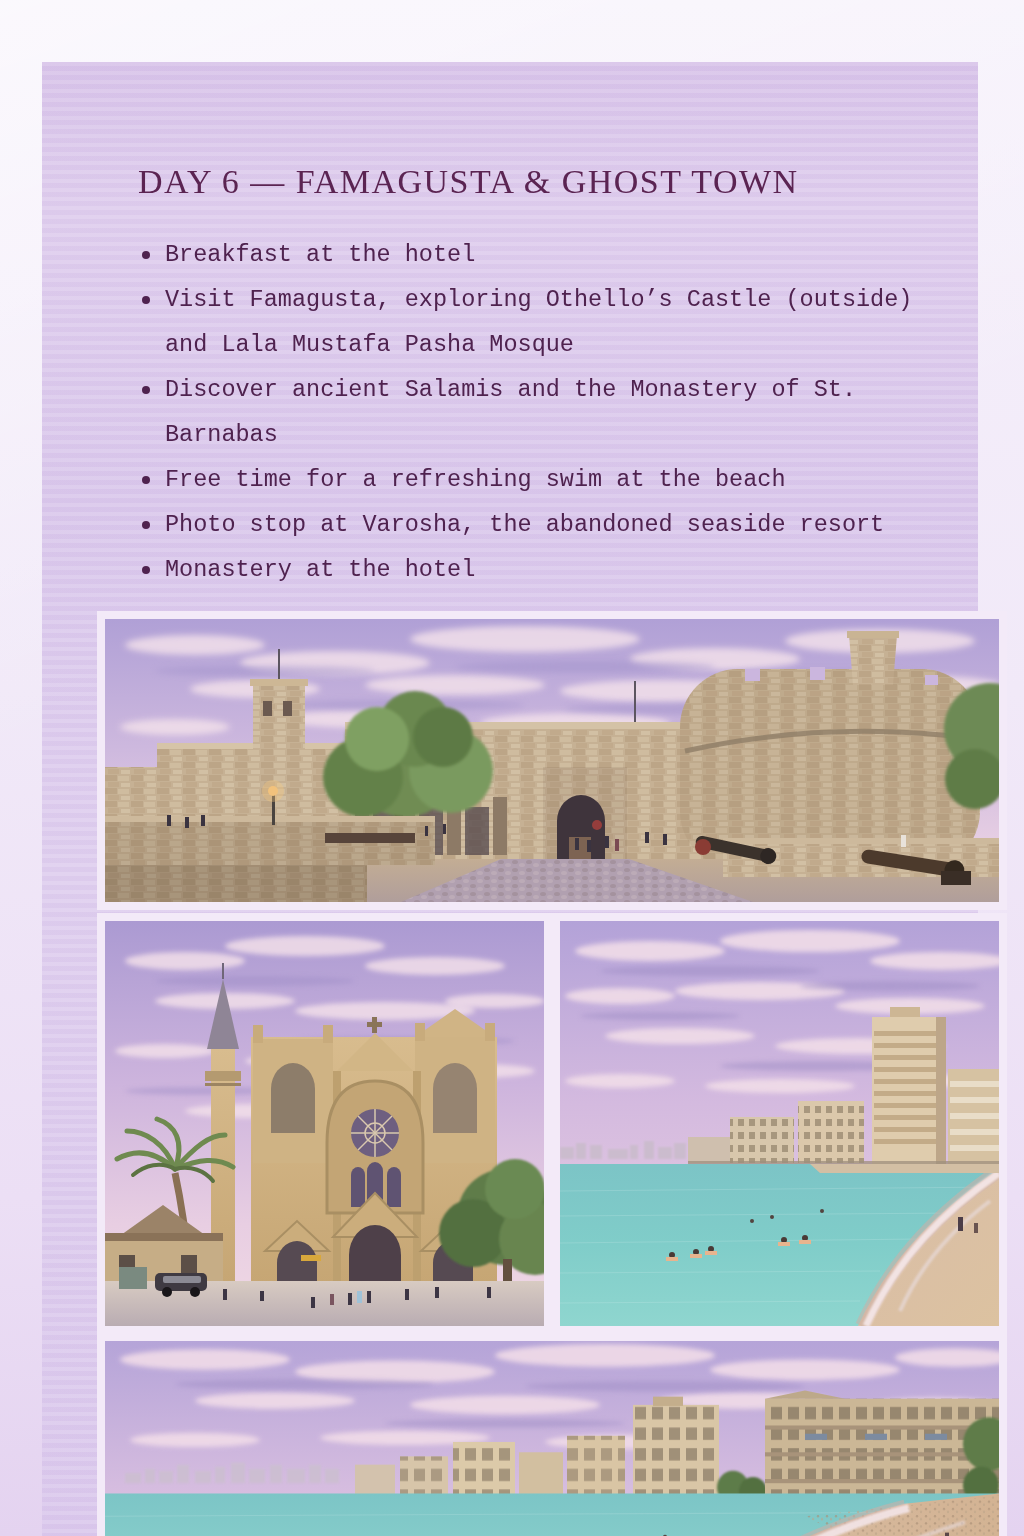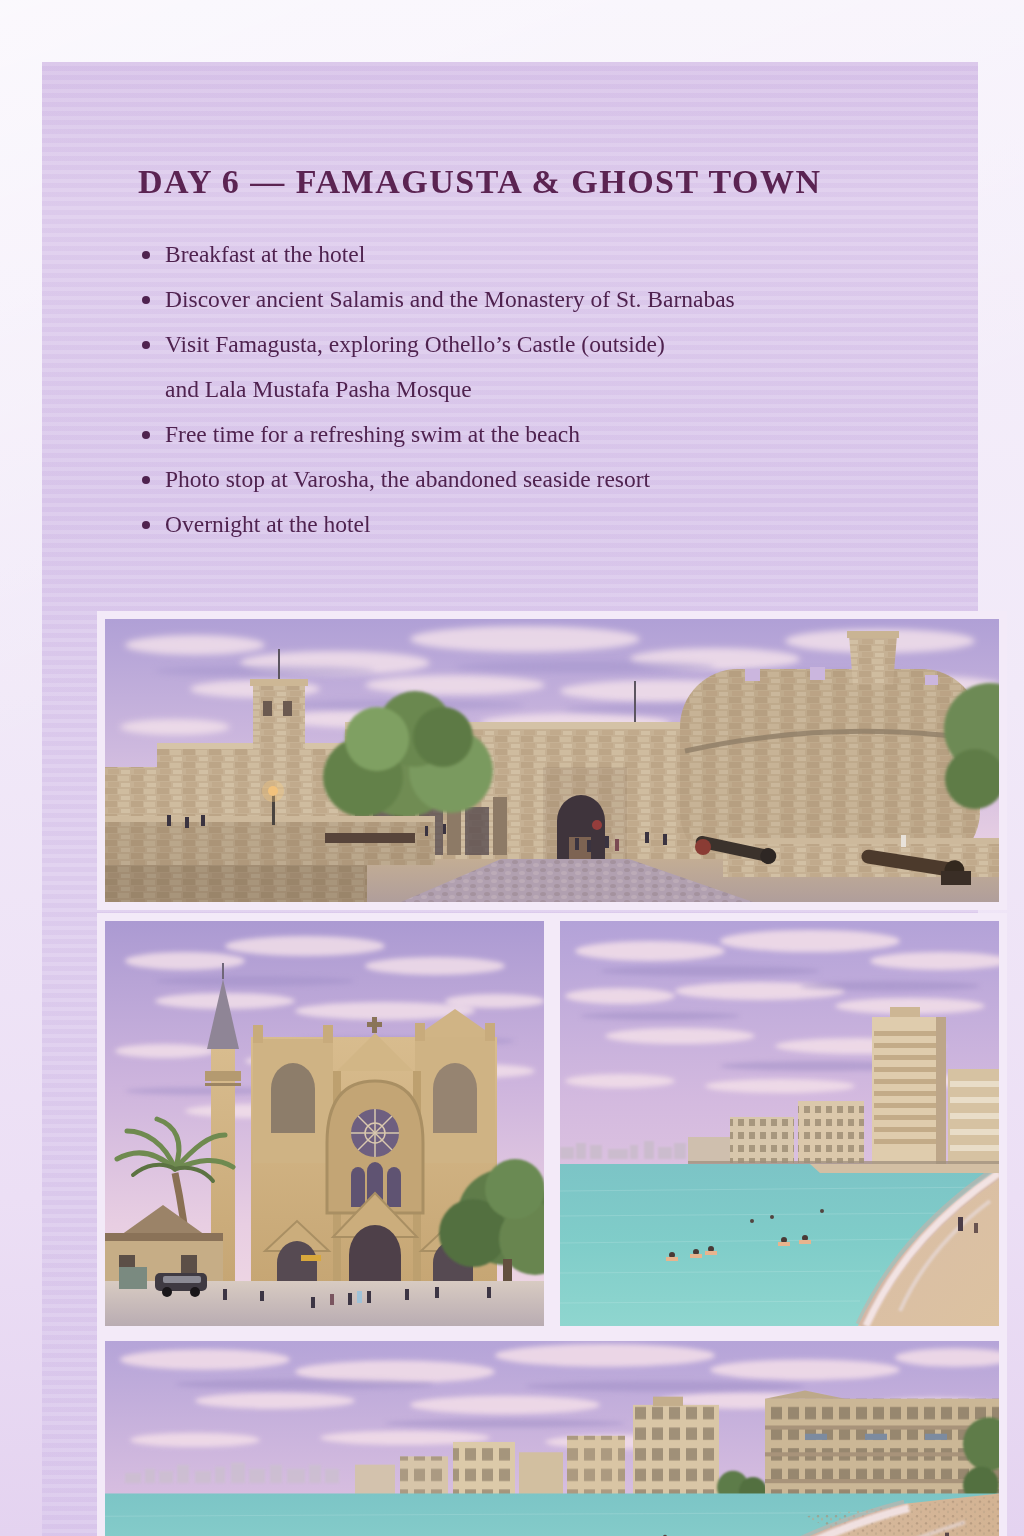--- a/index.html
+++ b/index.html
@@ -16,29 +16,30 @@
   }
   .card{
     position:absolute;left:42px;top:62px;width:936px;height:1474px;
     background:
       repeating-linear-gradient(180deg, rgba(255,255,255,.07) 0 4px, rgba(150,110,190,.05) 4px 9px),
       linear-gradient(180deg, #d9c5ea 0%, #e0cfee 10%, #dbc9ec 30%, #e0d0ef 55%, #dccaed 100%);
     background-color:var(--card-bg,#dccaed);
   }
   .title{
     position:absolute;left:96px;top:101px;margin:0;
-    font-size:34px;font-weight:bold;letter-spacing:1.5px;
+    font-size:34px;font-weight:normal;letter-spacing:1.5px;
     color:var(--title-text,#5b2452);
     white-space:nowrap;
   }
   .itinerary{
     position:absolute;left:100px;top:170px;width:810px;
     margin:0;padding:0;list-style:none;
     font-size:23.5px;line-height:45px;
     color:var(--body-text,#4f224f);
+    font-family:Liberation Mono, monospace;
   }
   .itinerary li{position:relative;padding-left:23px;margin:0;}
   .itinerary li .dot{
     position:absolute;left:0;top:19px;width:8px;height:8px;border-radius:50%;
     background:var(--body-text,#4f224f);
   }
   .itinerary li .li-text{white-space:pre-line;}
   .photo-frame{
     position:absolute;background:var(--photo-frame,#f3eaf8);
     box-sizing:border-box;padding:8px;margin:0;
@@ -52,26 +53,26 @@
 </head>
 <body>
 
 <div class="page">
   <div class="card">
 
     <h1 class="title">DAY 6 — FAMAGUSTA &amp; GHOST TOWN</h1>
 
     <ul class="itinerary">
       <li><span class="dot"></span><span class="li-text">Breakfast at the hotel</span></li>
-      <li><span class="dot"></span><span class="li-text">Discover ancient Salamis and the Monastery of St. Barnabas</span></li>
       <li><span class="dot"></span><span class="li-text">Visit Famagusta, exploring Othello’s Castle (outside)
 and Lala Mustafa Pasha Mosque</span></li>
+      <li><span class="dot"></span><span class="li-text">Discover ancient Salamis and the Monastery of St. Barnabas</span></li>
       <li><span class="dot"></span><span class="li-text">Free time for a refreshing swim at the beach</span></li>
       <li><span class="dot"></span><span class="li-text">Photo stop at Varosha, the abandoned seaside resort</span></li>
-      <li><span class="dot"></span><span class="li-text">Overnight at the hotel</span></li>
+      <li><span class="dot"></span><span class="li-text">Monastery at the hotel</span></li>
     </ul>
 
     <figure class="photo-frame" id="frame-castle" aria-label="othello-castle-famagusta">
       <svg viewBox="0 0 894 283" preserveAspectRatio="none">
         <defs>
           <linearGradient id="a-sky" x1="0" y1="0" x2="0" y2="1">
             <stop offset="0" stop-color="#b0a0d6"></stop>
               <stop offset="0.45" stop-color="#cdb8de"></stop>
             <stop offset="0.8" stop-color="#e7cfe3"></stop>
               <stop offset="1" stop-color="#eed8e2"></stop>

